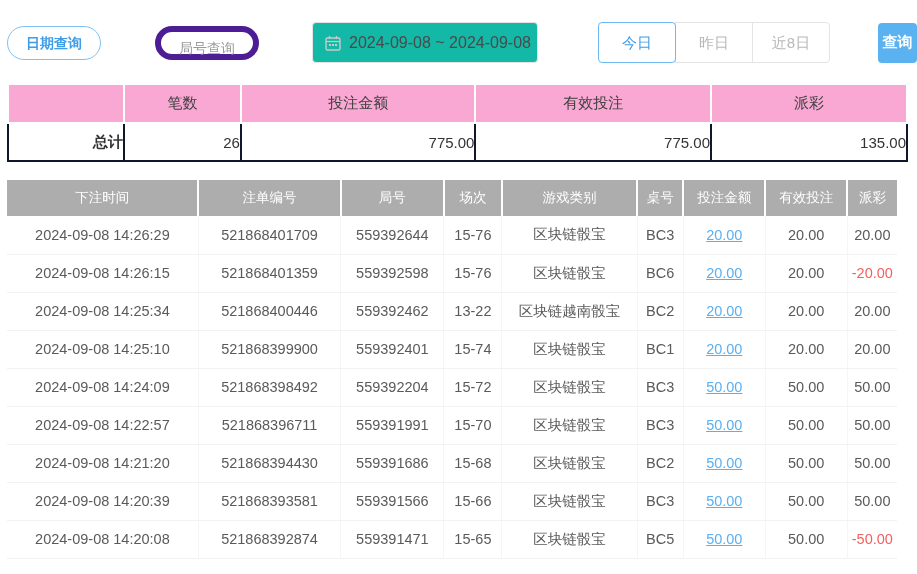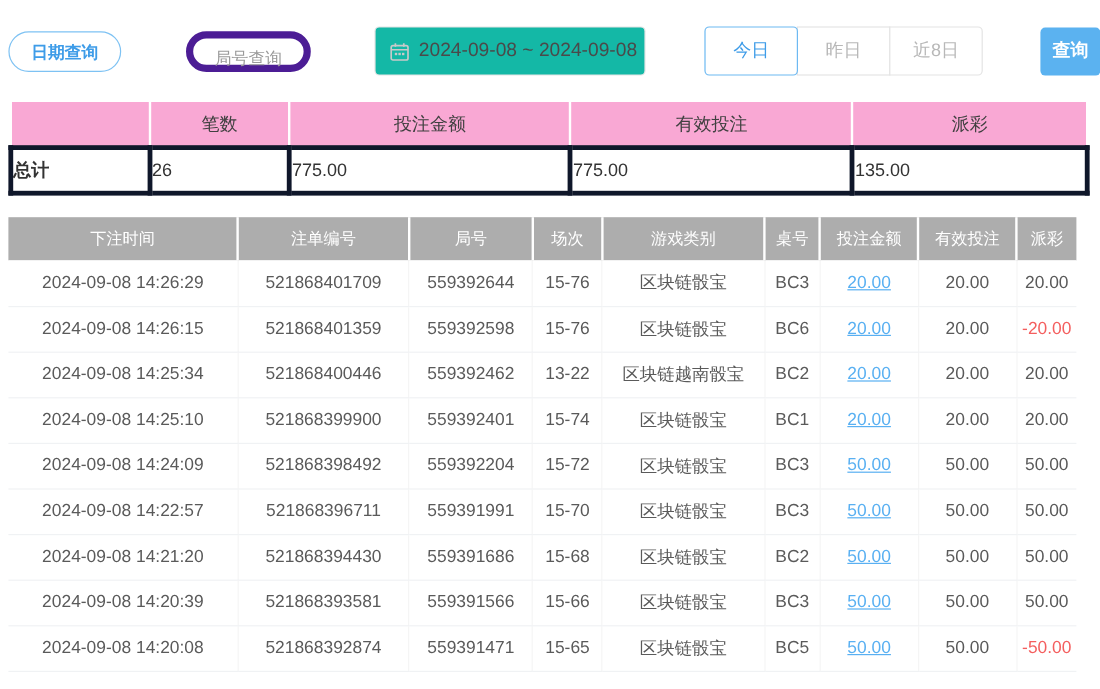--- a/index.html
+++ b/index.html
@@ -61,21 +61,21 @@
     height: 41px;
     border: 1px solid #e4e4e4;
     background: #fff;
     color: #b8b8b8;
     font-size: 15px;
     text-align: center;
     line-height: 39px;
     margin-left: -1px;
     cursor: pointer;
   }
-  .seg:first-child { border-radius: 4px 0 0 4px; margin-left: 0; }
+  .seg:first-child { border-radius: 4px 0 0 4px; margin-left: 11px; }
   .seg:last-child { border-radius: 0 4px 4px 0; }
   .seg.active {
     border: 1px solid #6db9f2;
     color: #3e9ce8;
     position: relative;
     z-index: 1;
     border-radius: 4px;
   }
   .search-btn {
     margin-left: 12px;
@@ -103,22 +103,22 @@
     border: 2px solid #fff;
     border-top: none;
     height: 38px;
     font-weight: normal;
     color: #404040;
     text-align: center;
   }
   .summary td {
     height: 38px;
     background: #fff;
-    border: 4px solid #0f172a;
-    text-align: left;
+    border: 2px solid #0f172a;
+    text-align: right;
     color: #333;
   }
   .summary td.total-label { font-weight: bold; color: #333; }
 
   
   .data-table {
     margin-top: 18px;
     width: 890px;
     border-collapse: collapse;
     table-layout: fixed;

